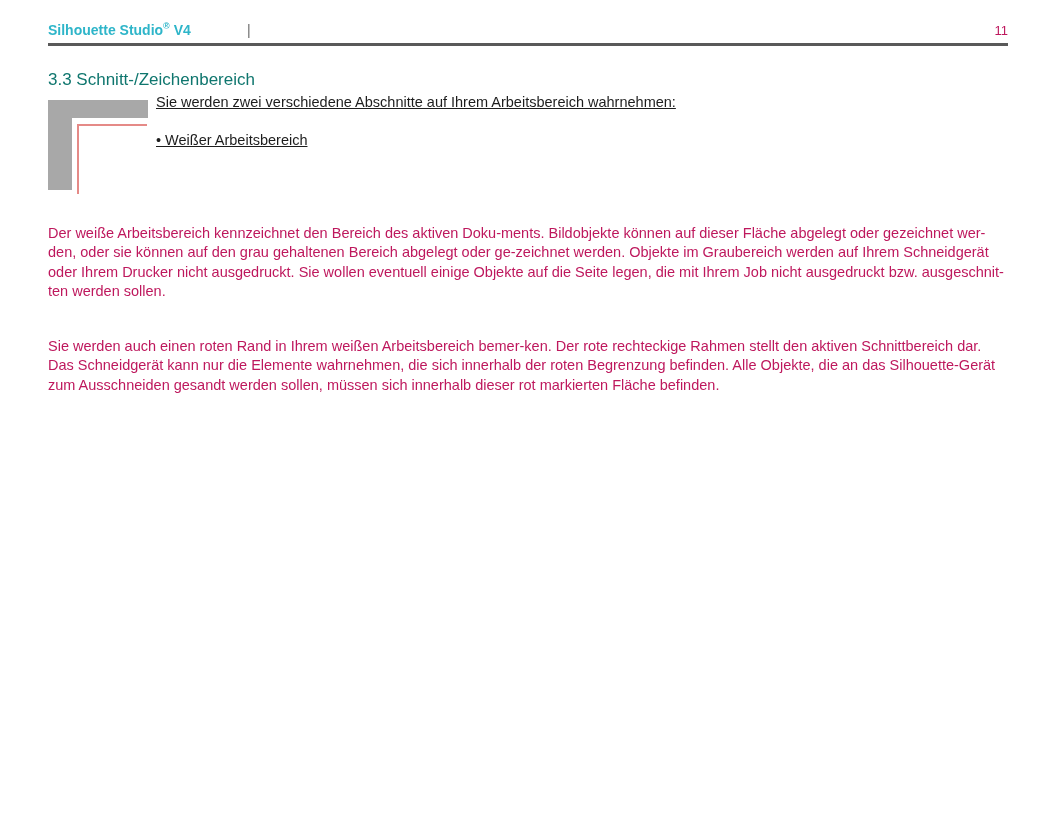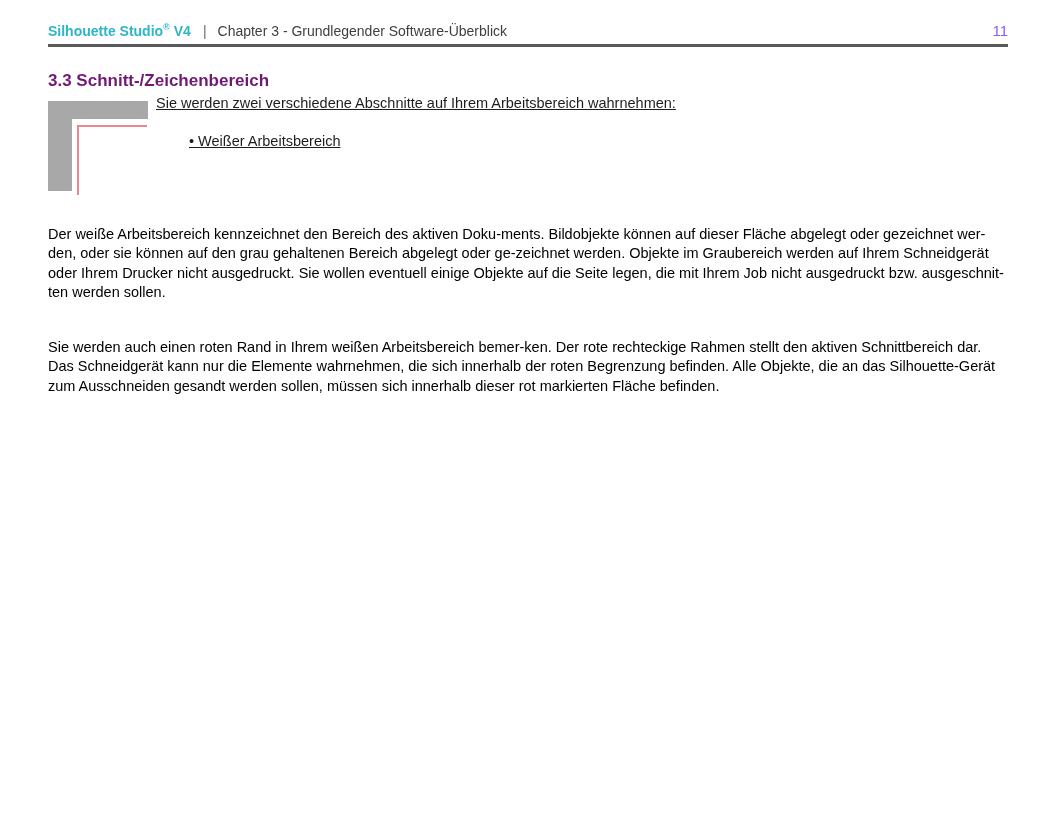--- a/index.html
+++ b/index.html
@@ -13,50 +13,51 @@
   .page { width: 1056px; height: 816px; position: relative; }
 
   
   .doc-header {
     margin: 22px 48px 0 48px;
     padding-bottom: 5px;
     border-bottom: 3px solid #595959;
     display: flex;
     align-items: baseline;
     font-size: 14px;
+    gap: 44px;
   }
   .brand {
     color: #2eb5c9;
     font-weight: bold;
     white-space: nowrap;
   }
   .brand sup {
     font-size: 9px;
     vertical-align: super;
     line-height: 0;
   }
   .brand-version { margin-left: 4px; }
   .header-sep {
     color: #6b6b6b;
     margin: 0 11px 0 12px;
     font-weight: 400;
   }
   .chapter-title { color: #404040; }
   .page-number {
     margin-left: auto;
-    color: #8b5cf6;
-    font-size: 15px;
+    color: #be185d;
+    font-size: 13px;
   }
 
   
   .section-heading {
     margin: 24px 48px 0 48px;
-    color: #701a75;
+    color: #0f766e;
     font-size: 17px;
-    font-weight: 700;
+    font-weight: 400;
   }
 
   
   .figure-row {
     margin: 10px 48px 0 48px;
     display: flex;
     align-items: flex-start;
   }
   .corner-figure {
     position: relative;
@@ -85,43 +86,42 @@
   }
   .intro-col {
     padding-left: 8px;
     margin-top: -7px;
     font-size: 14.5px;
     line-height: 19.3px;
     color: #1d1d1d;
     text-decoration: underline;
   }
   .intro-line { }
-  .bullet-list { margin-top: 19px; margin-left: 33px; }
+  .bullet-list { margin-top: 19px; }
   .bullet-item { }
 
   
   .body-para {
     margin: 0 48px;
     font-size: 14.5px;
     line-height: 19.3px;
-    color: #000000;
+    color: #be185d;
     text-align: left;
   }
   .body-para.first { margin-top: 30px; }
   .body-para.second { margin-top: 36px; }
 </style>
 </head>
 <body>
 
 <div class="page">
 
   <div class="doc-header">
     <span class="brand"><span>Silhouette Studio</span><sup>®</sup><span class="brand-version">V4</span></span>
     <span class="header-sep">|</span>
-    <span class="chapter-title">Chapter 3 - Grundlegender Software-Überblick</span>
     <span class="page-number">11</span>
   </div>
 
   <h2 class="section-heading">3.3 Schnitt-/Zeichenbereich</h2>
 
   <div class="figure-row">
     <div class="corner-figure">
       <div class="corner-gray-top"></div>
       <div class="corner-gray-left"></div>
       <div class="corner-red-border"></div>

